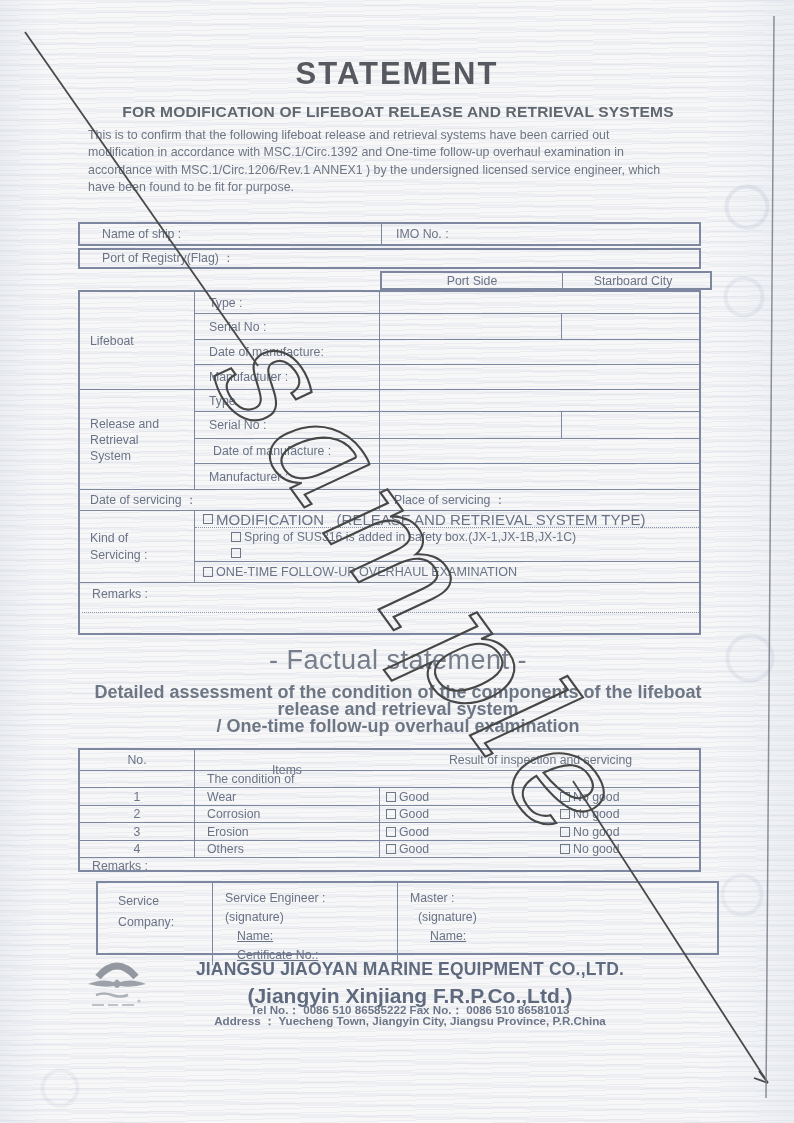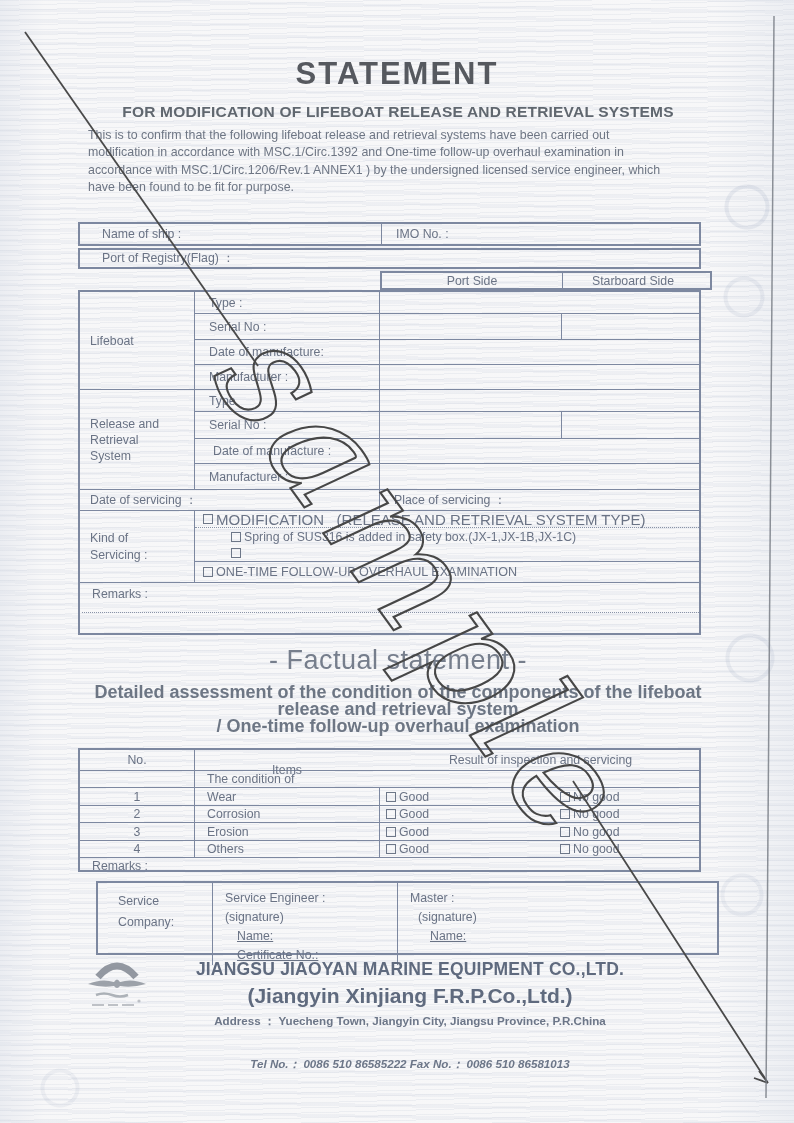--- a/index.html
+++ b/index.html
@@ -74,21 +74,21 @@
 
   <div class="bx" style="left:78px; top:222px; width:623px; height:24px; display:grid; grid-template-columns:302px 321px;">
     <div class="cell bR" style="padding-left:22px;">Name of ship :</div>
     <div class="cell" style="padding-left:14px;">IMO No. :</div>
   </div>
 
   <div class="bx cell" style="left:78px; top:248px; width:623px; height:21px; padding-left:22px;">Port of Registry(Flag) ：</div>
 
   <div class="bx" style="left:380px; top:271px; width:332px; height:19px; display:grid; grid-template-columns:181px 140px;">
     <div class="cell bR vcenter">Port Side</div>
-    <div class="cell vcenter">Starboard Side</div>
+    <div class="cell vcenter">Starboard City</div>
   </div>
 
   <div class="bx gridC" style="left:78px; top:290px; width:623px; height:345px; grid-template-rows:22px 26px 25px 25px 22px 27px 25px 26px 21px 72px 54px;">
 
     <div class="cell bR bB" style="grid-row:1/5; grid-column:1; padding-left:10px;">Lifeboat</div>
     <div class="cell bR bB" style="grid-row:1; grid-column:2; padding-left:14px;">Type :</div>
     <div class="cell bB" style="grid-row:1; grid-column:3;"></div>
     <div class="cell bR bB" style="grid-row:2; grid-column:2; padding-left:14px;">Serial No :</div>
     <div class="cell bB" style="grid-row:2; grid-column:3; position:relative;">
         <span class="split" style="left:181px;"></span>
@@ -218,21 +218,21 @@
     <path d="M4 31 Q18 25 30 29 Q33 24 36 29 Q48 25 62 31 Q48 35 36 33 Q33 37 30 33 Q18 35 4 31 Z" fill="#8d939c" opacity="0.85"></path>
     <path d="M12 42 Q20 39 28 42 Q36 45 44 42" fill="none" stroke="#9aa0a8" stroke-width="2.5" opacity="0.8"></path>
     <line x1="8" y1="52" x2="20" y2="52" stroke="#a6abb2" stroke-width="2" opacity="0.7"></line>
     <line x1="24" y1="52" x2="34" y2="52" stroke="#a6abb2" stroke-width="2" opacity="0.7"></line>
     <line x1="38" y1="52" x2="50" y2="52" stroke="#a6abb2" stroke-width="2" opacity="0.7"></line>
     <circle cx="55" cy="48" r="1.6" fill="#a6abb2" opacity="0.7"></circle>
   </svg>
   <div class="abs footer-line" style="top:959px; font-size:17.5px; font-weight:bold; letter-spacing:.2px;">JIANGSU JIAOYAN MARINE EQUIPMENT CO.,LTD.</div>
   <div class="abs footer-line" style="top:984px; font-size:21px; font-weight:bold;">(Jiangyin Xinjiang F.R.P.Co.,Ltd.)</div>
   <div class="abs footer-line" style="top:1014px; font-size:11.6px; font-weight:bold; color:#6c7688;">Address ：  Yuecheng Town, Jiangyin City, Jiangsu Province, P.R.China</div>
-  <div class="abs footer-line" style="top:1057px; font-size:11.6px; font-weight:bold; color:#6c7688;font-style:italic;">Tel No.：  0086 510 86585222   Fax No.：  0086 510 86581013</div>
+  <div class="abs footer-line" style="top:1003px; font-size:11.6px; font-weight:bold; color:#6c7688;">Tel No.：  0086 510 86585222   Fax No.：  0086 510 86581013</div>
 
   <svg class="wm" width="794" height="1123" viewBox="0 0 794 1123">
     <line x1="25" y1="32" x2="258" y2="366" stroke="#4a4a4a" stroke-width="1.8"></line>
     <text x="425" y="585" text-anchor="middle" dominant-baseline="central" transform="rotate(54 425 585)" font-family="DejaVu Serif, serif" font-style="italic" font-size="150" letter-spacing="8" fill="none" stroke="#474747" stroke-width="2.1">sample</text>
     <path d="M573 781 L768 1083 M768 1083 L759 1071 M768 1083 L754 1078" fill="none" stroke="#4a4a4a" stroke-width="1.8"></path>
     <line x1="774" y1="16" x2="766" y2="1098" stroke="#7a7f87" stroke-width="1.5" opacity="0.85"></line>
   </svg>
 
 </div>
 

